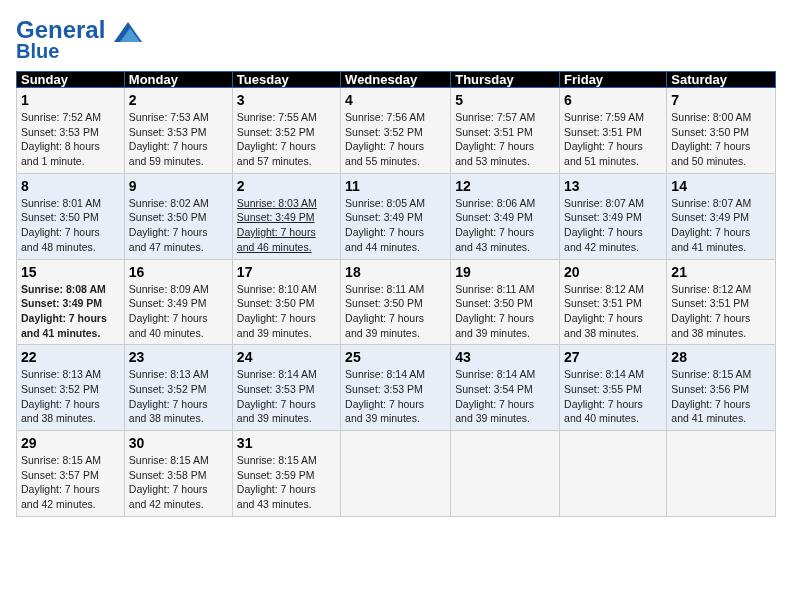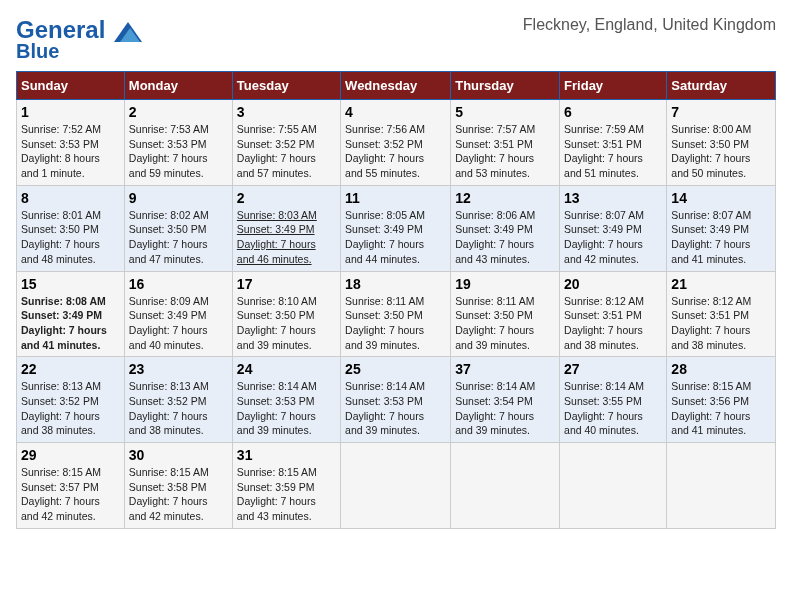--- a/index.html
+++ b/index.html
@@ -32,23 +32,23 @@
     .location-title {
       font-size: 16px;
       color: #555;
     }
     table {
       width: 100%;
       border-collapse: collapse;
       font-size: 11px;
     }
     thead tr th {
-      background-color: #7f1d1d;
+      background-color: #000000;
       color: #fff;
-      padding: 6px 4px;
+      padding: 0 4px;
       text-align: left;
       font-size: 13px;
       font-weight: bold;
       border: 1px solid #2060b0;
     }
     tbody tr td {
       border: 1px solid #ccc;
       vertical-align: top;
       padding: 4px;
       min-height: 70px;
@@ -83,21 +83,20 @@
         <span style="color:#1a5ca8;">General</span>
         <svg width="28" height="20" viewBox="0 0 28 20" style="vertical-align:middle;margin-left:2px;">
           <polygon points="0,20 14,0 28,20" fill="#1a5ca8"></polygon>
           <polygon points="6,20 16,6 26,20" fill="#4a9ad4"></polygon>
         </svg>
       </div>
     </div>
     <div style="font-size:20px;font-weight:bold;color:#1a5ca8;margin-top:-4px;">Blue</div>
   </div>
   <div class="title-area">
-    <div class="location-title">Fleckney, England, United Kingdom</div>
   </div>
 </div>
 
 <table>
   <thead>
     <tr id="header-row">
     <th>Sunday</th>
         <th>Monday</th>
         <th>Tuesday</th>
         <th>Wednesday</th>
@@ -283,21 +282,21 @@
 and 39 minutes.</div>
         </td>
         <td>
           <span class="day-num">25</span>
           <div class="day-detail" style="white-space: pre-line;">Sunrise: 8:14 AM
 Sunset: 3:53 PM
 Daylight: 7 hours
 and 39 minutes.</div>
         </td>
         <td>
-          <span class="day-num">37</span>
+          <span class="day-num">43</span>
           <div class="day-detail" style="white-space: pre-line;">Sunrise: 8:14 AM
 Sunset: 3:54 PM
 Daylight: 7 hours
 and 39 minutes.</div>
         </td>
         <td>
           <span class="day-num">27</span>
           <div class="day-detail" style="white-space: pre-line;">Sunrise: 8:14 AM
 Sunset: 3:55 PM
 Daylight: 7 hours

